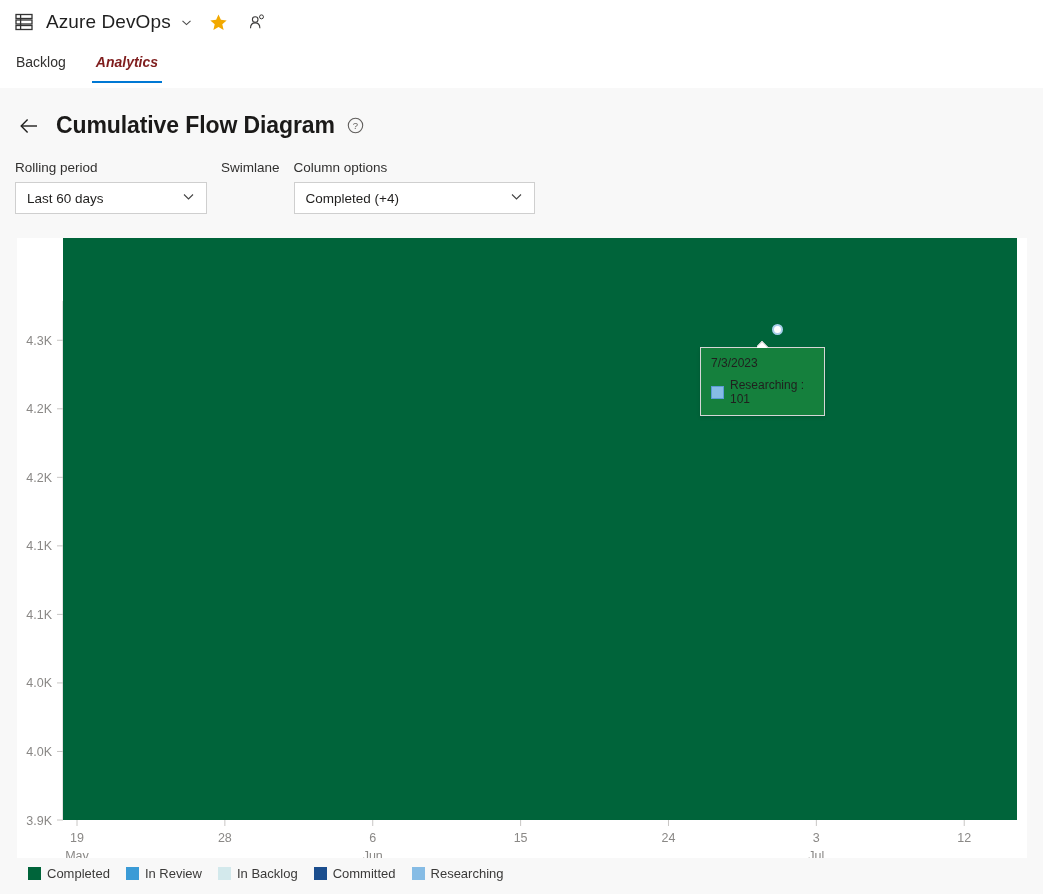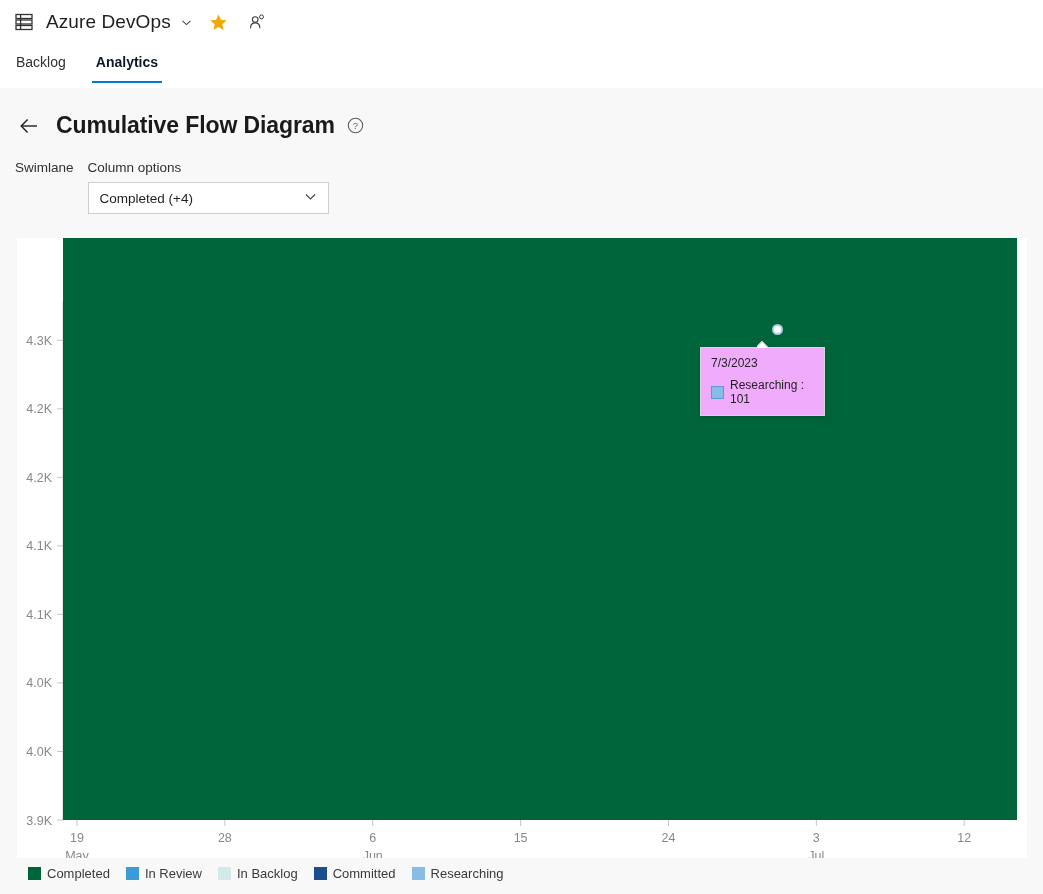--- a/index.html
+++ b/index.html
@@ -27,21 +27,21 @@
   
   .tabbar {
     position: absolute; left: 0; top: 44px; width: 1043px; height: 44px;
     background: #ffffff;
     display: flex; align-items: flex-start; padding-left: 14px; box-sizing: border-box;
   }
   .tab {
     position: relative; font-size: 14px; color: #323130;
     padding: 10px 2px 13px 2px; margin-right: 26px; cursor: pointer;
   }
-  .tab.active { font-weight: bold; color: #0f172a; }
+  .tab.active { font-weight: bold; color: #7f1d1d; font-style: italic; }
   .tab.active::after {
     content: ""; position: absolute; left: -2px; right: -2px; bottom: 0;
     height: 2px; background: #0078d4;
   }
 
   
   .page-head { position: absolute; left: 0; top: 88px; width: 1043px; height: 150px; background: #f8f8f8; padding-left: 25px; }
   .title-row { position: absolute; left: 18px; top: 24px; display: flex; align-items: center; }
   .back-arrow { width: 22px; height: 22px; margin-right: 16px; cursor: pointer; display:inline-flex; }
   .page-title { font-size: 23px; font-weight: bold; color: #1b1a19; letter-spacing: -.1px; }
@@ -76,21 +76,21 @@
 
   .plot { position: absolute; left: 0; top: 0; width: 1010px; height: 620px; }
 
   .axis-label { font-size: 12.5px; fill: #8a8886; font-family: "Liberation Sans", sans-serif; }
   .axis-line { stroke: #c8c6c4; stroke-width: 1; }
   .tick { stroke: #c8c6c4; stroke-width: 1; }
 
   
   .tooltip {
     position: absolute; left: 700px; top: 347px; width: 125px;
-    background: #f0abfc; border: 1px solid #d6d6d6;
+    background: #15803d; border: 1px solid #d6d6d6;
     box-shadow: 0 1.6px 3.6px rgba(0,0,0,.13), 0 .3px .9px rgba(0,0,0,.11);
     padding: 8px 10px 9px 10px; box-sizing: border-box;
   }
   .tt-date { font-size: 12px; color: #201f1e; margin-bottom: 5px; }
   .tt-row { display: flex; align-items: center; font-size: 12px; color: #201f1e; margin-top: 8px; }
   .tt-swatch {
     width: 11px; height: 11px; margin-right: 6px;
     background: #86bce5; border: 1px solid #5b9bd5; flex: 0 0 auto;
   }
   .tt-tail {
@@ -166,20 +166,31 @@
       <span class="page-title">Cumulative Flow Diagram</span>
       <span class="help-icon">
         <svg width="17" height="17" viewBox="0 0 17 17">
           <circle cx="8.5" cy="8.5" r="7.2" fill="none" stroke="#605e5c" stroke-width="1.1"></circle>
           <text x="8.5" y="12.3" text-anchor="middle" font-size="9.5" fill="#605e5c" font-family="Liberation Sans, sans-serif">?</text>
         </svg>
       </span>
     </div>
 
     <div class="filters">
+      <div class="filter">
+        <div class="filter-label">Rolling period</div>
+        <div class="filter-select w-rolling">
+          <span>Last 60 days</span>
+          <span>
+            <svg width="15" height="15" viewBox="0 0 15 15">
+              <polyline points="3,5.5 7.5,10 12,5.5" fill="none" stroke="#444" stroke-width="1.1"></polyline>
+            </svg>
+          </span>
+        </div>
+      </div>
       <div class="filter">
         <div class="filter-label">Swimlane</div>
       </div>
       <div class="filter">
         <div class="filter-label">Column options</div>
         <div class="filter-select w-col">
           <span>Completed (+4)</span>
           <span>
             <svg width="15" height="15" viewBox="0 0 15 15">
               <polyline points="3,5.5 7.5,10 12,5.5" fill="none" stroke="#444" stroke-width="1.1"></polyline>

